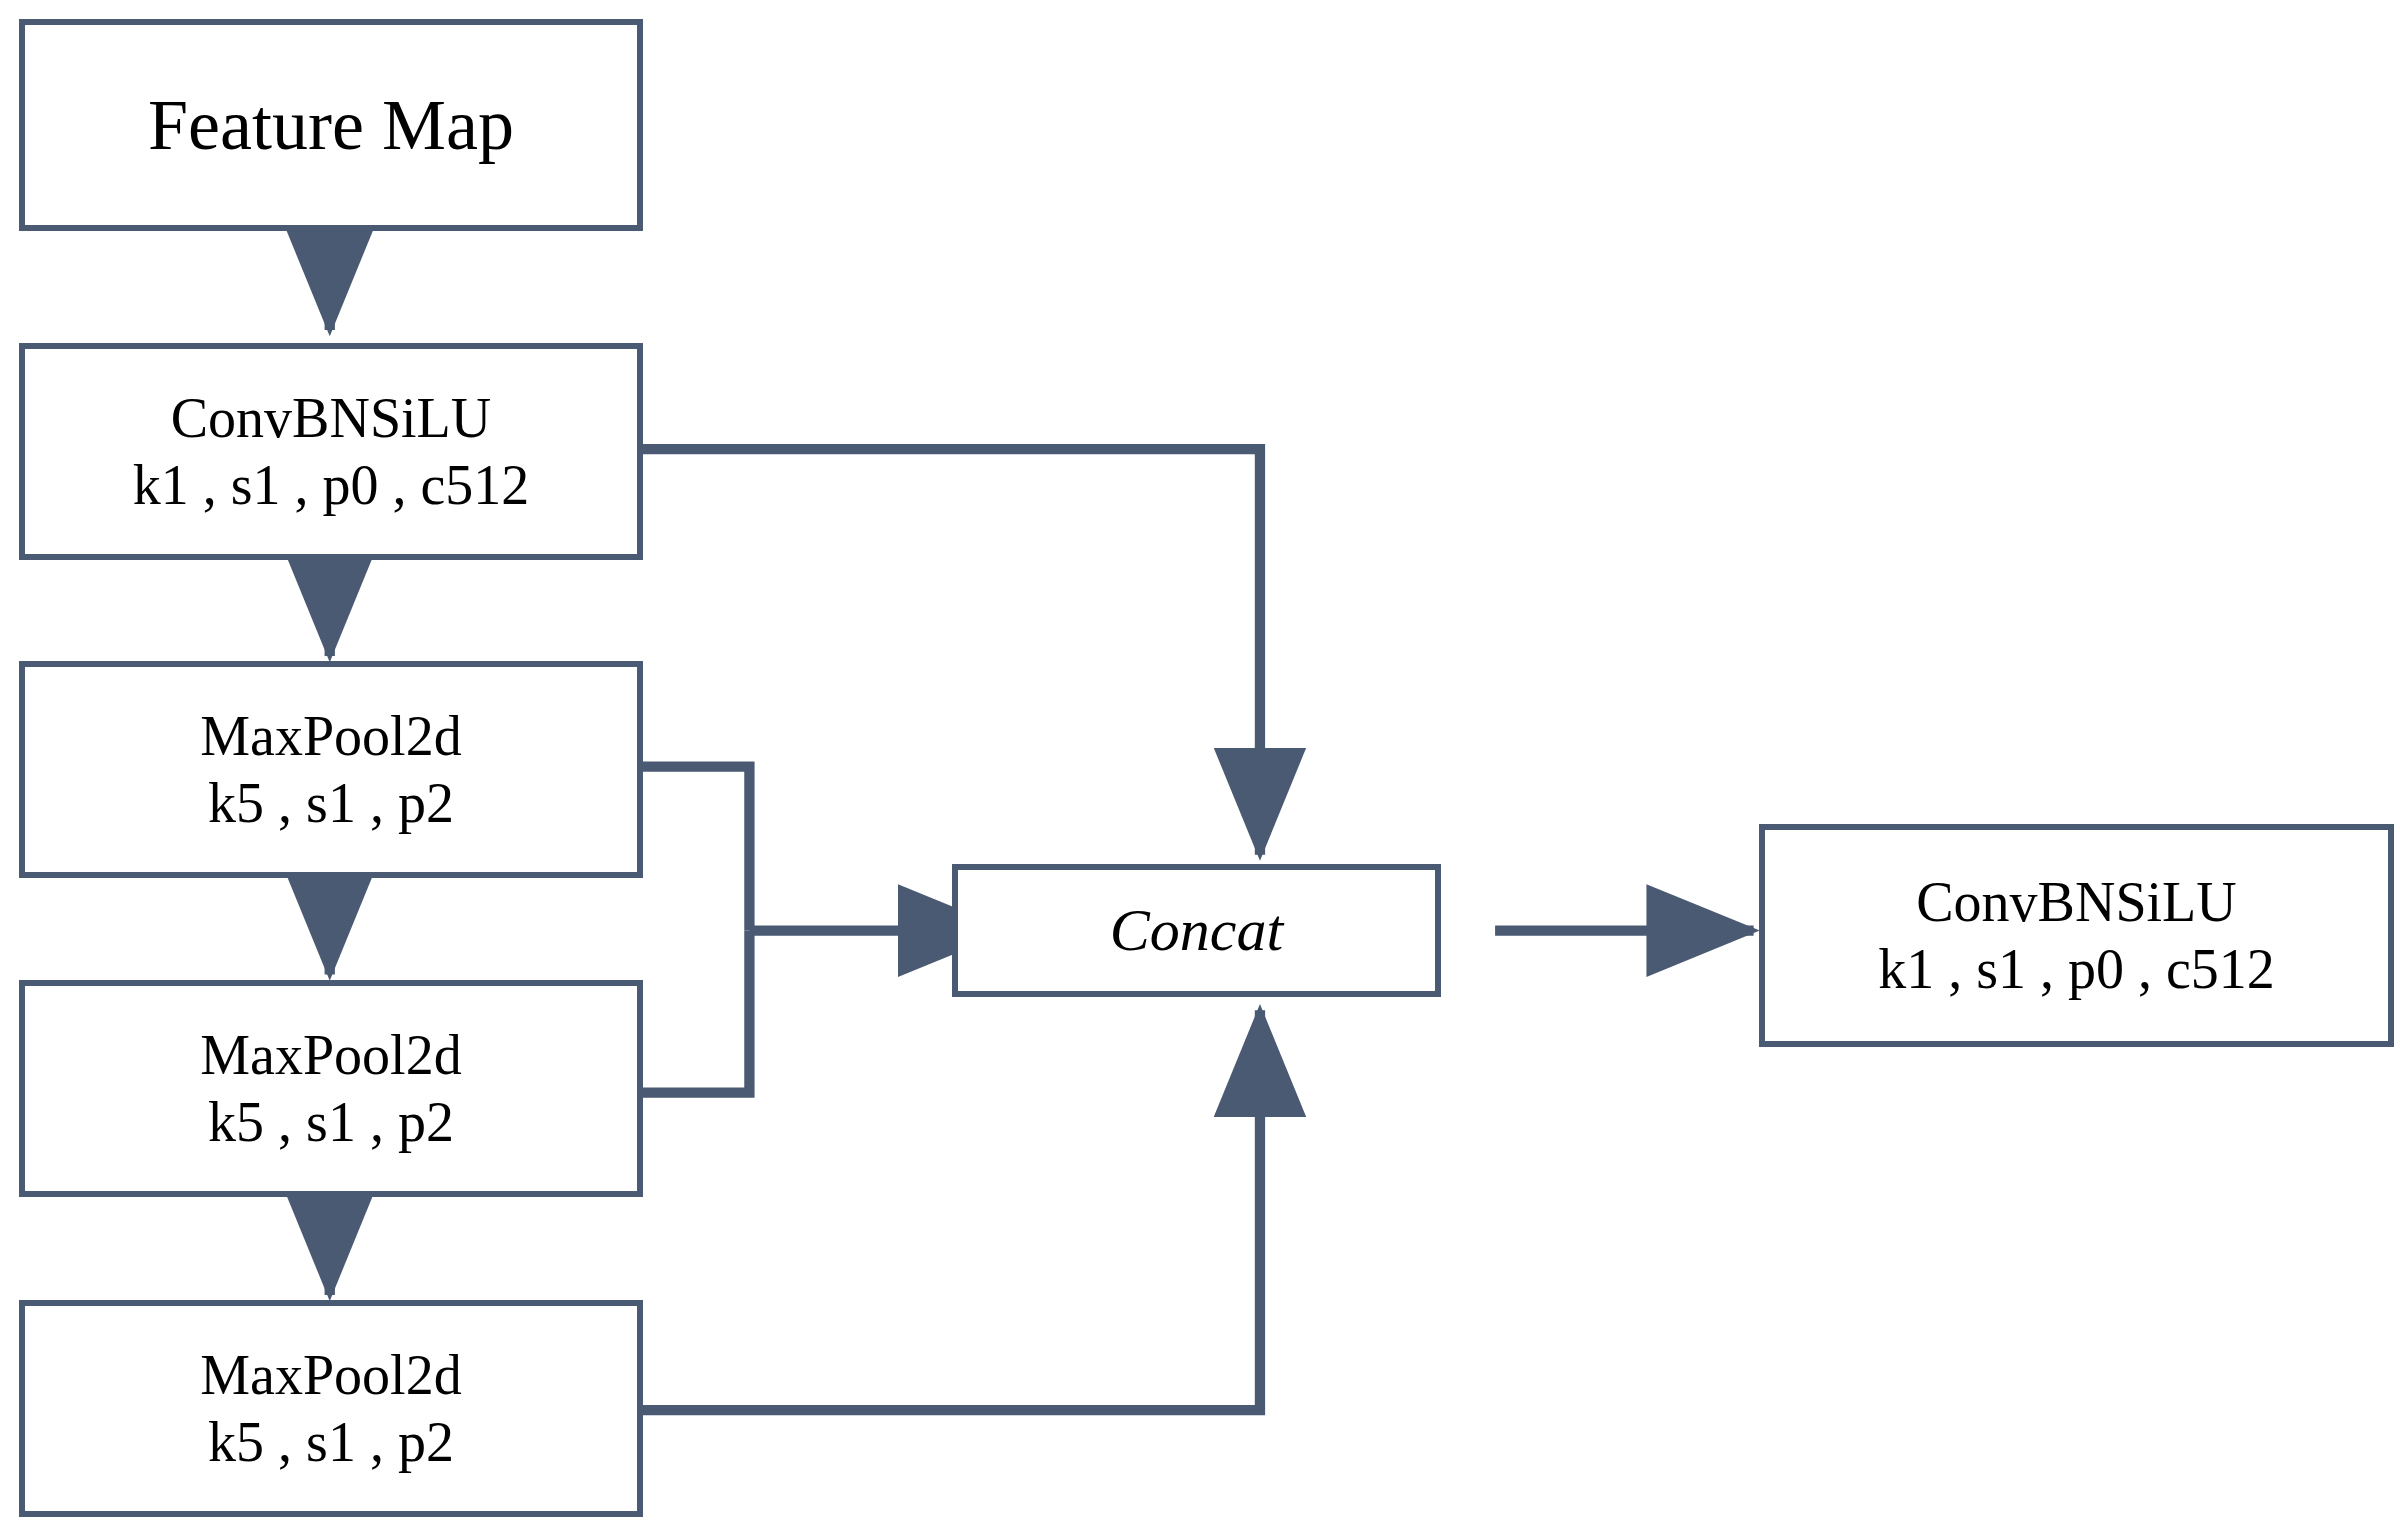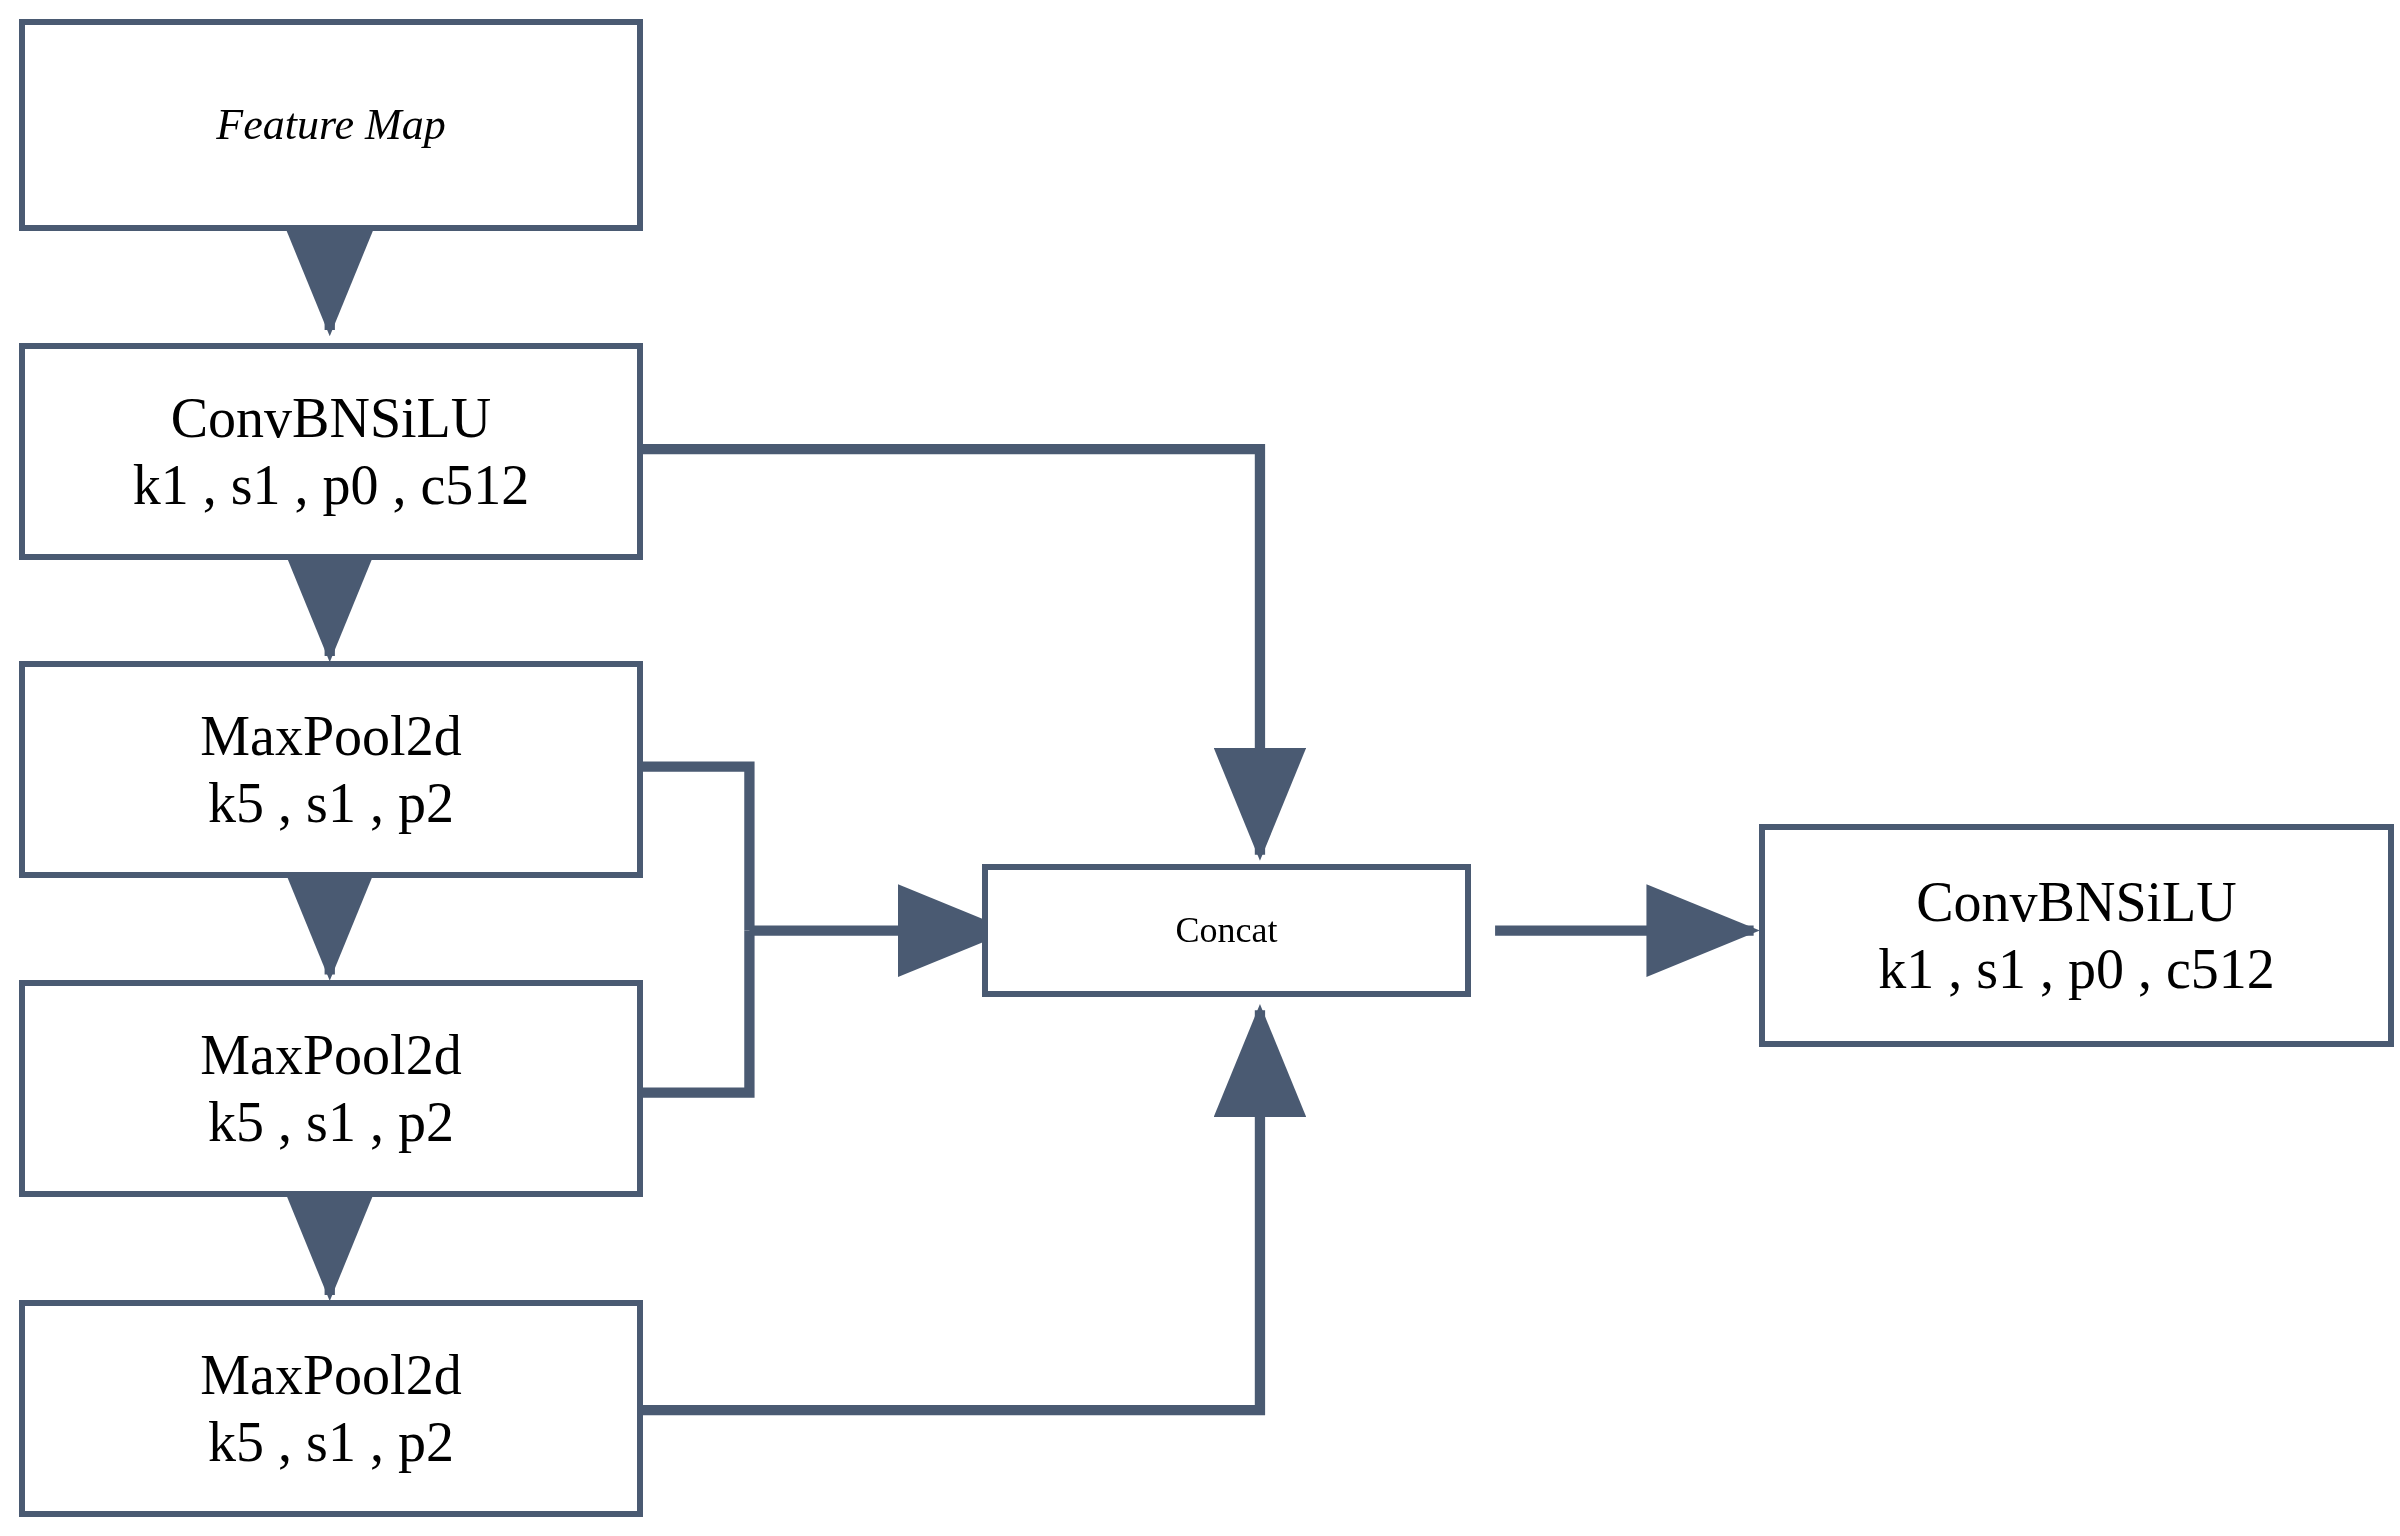--- a/index.html
+++ b/index.html
@@ -89,21 +89,21 @@
 
     <g>
       <polyline points="686,1505 1345,1505 1345,1078" fill="none" stroke="#4a5a72" stroke-width="11" marker-end="url(#arrowhead)"></polyline>
     </g>
 
     <g>
       <line x1="1596" y1="993" x2="1872" y2="993" stroke="#4a5a72" stroke-width="11" marker-end="url(#arrowhead)"></line>
     </g>
   </svg>
 
-  <div class="node" style="left: 19px; top: 19px; width: 624px; height: 212px; font-size: 44px; border-color: rgb(74, 90, 114); font-style: italic;">
+  <div class="node" style="left: 19px; top: 19px; width: 624px; height: 212px; font-size: 72px; border-color: rgb(74, 90, 114);">
     <span class="l1">Feature Map</span>
   </div>
 
   <div class="node" style="left: 19px; top: 343px; width: 624px; height: 217px; font-size: 56px; border-color: rgb(74, 90, 114);">
     <span class="l1">ConvBNSiLU</span>
     <span class="l2">k1 , s1 , p0 , c512</span>
   </div>
 
   <div class="node" style="left: 19px; top: 661px; width: 624px; height: 217px; font-size: 56px; border-color: rgb(74, 90, 114);">
     <span class="l1">MaxPool2d</span>
@@ -113,21 +113,21 @@
   <div class="node" style="left: 19px; top: 980px; width: 624px; height: 217px; font-size: 56px; border-color: rgb(74, 90, 114);">
     <span class="l1">MaxPool2d</span>
     <span class="l2">k5 , s1 , p2</span>
   </div>
 
   <div class="node" style="left: 19px; top: 1300px; width: 624px; height: 217px; font-size: 56px; border-color: rgb(74, 90, 114);">
     <span class="l1">MaxPool2d</span>
     <span class="l2">k5 , s1 , p2</span>
   </div>
 
-  <div class="node" style="left: 982px; top: 864px; width: 489px; height: 133px; font-size: 36px; border-color: rgb(74, 90, 114);">
+  <div class="node" style="left: 952px; top: 864px; width: 489px; height: 133px; font-size: 60px; border-color: rgb(74, 90, 114); font-style: italic;">
     <span class="l1">Concat</span>
   </div>
 
   <div class="node" style="left: 1759px; top: 824px; width: 635px; height: 223px; font-size: 56px; border-color: rgb(74, 90, 114);">
     <span class="l1">ConvBNSiLU</span>
     <span class="l2">k1 , s1 , p0 , c512</span>
   </div>
 
 </div>
 

